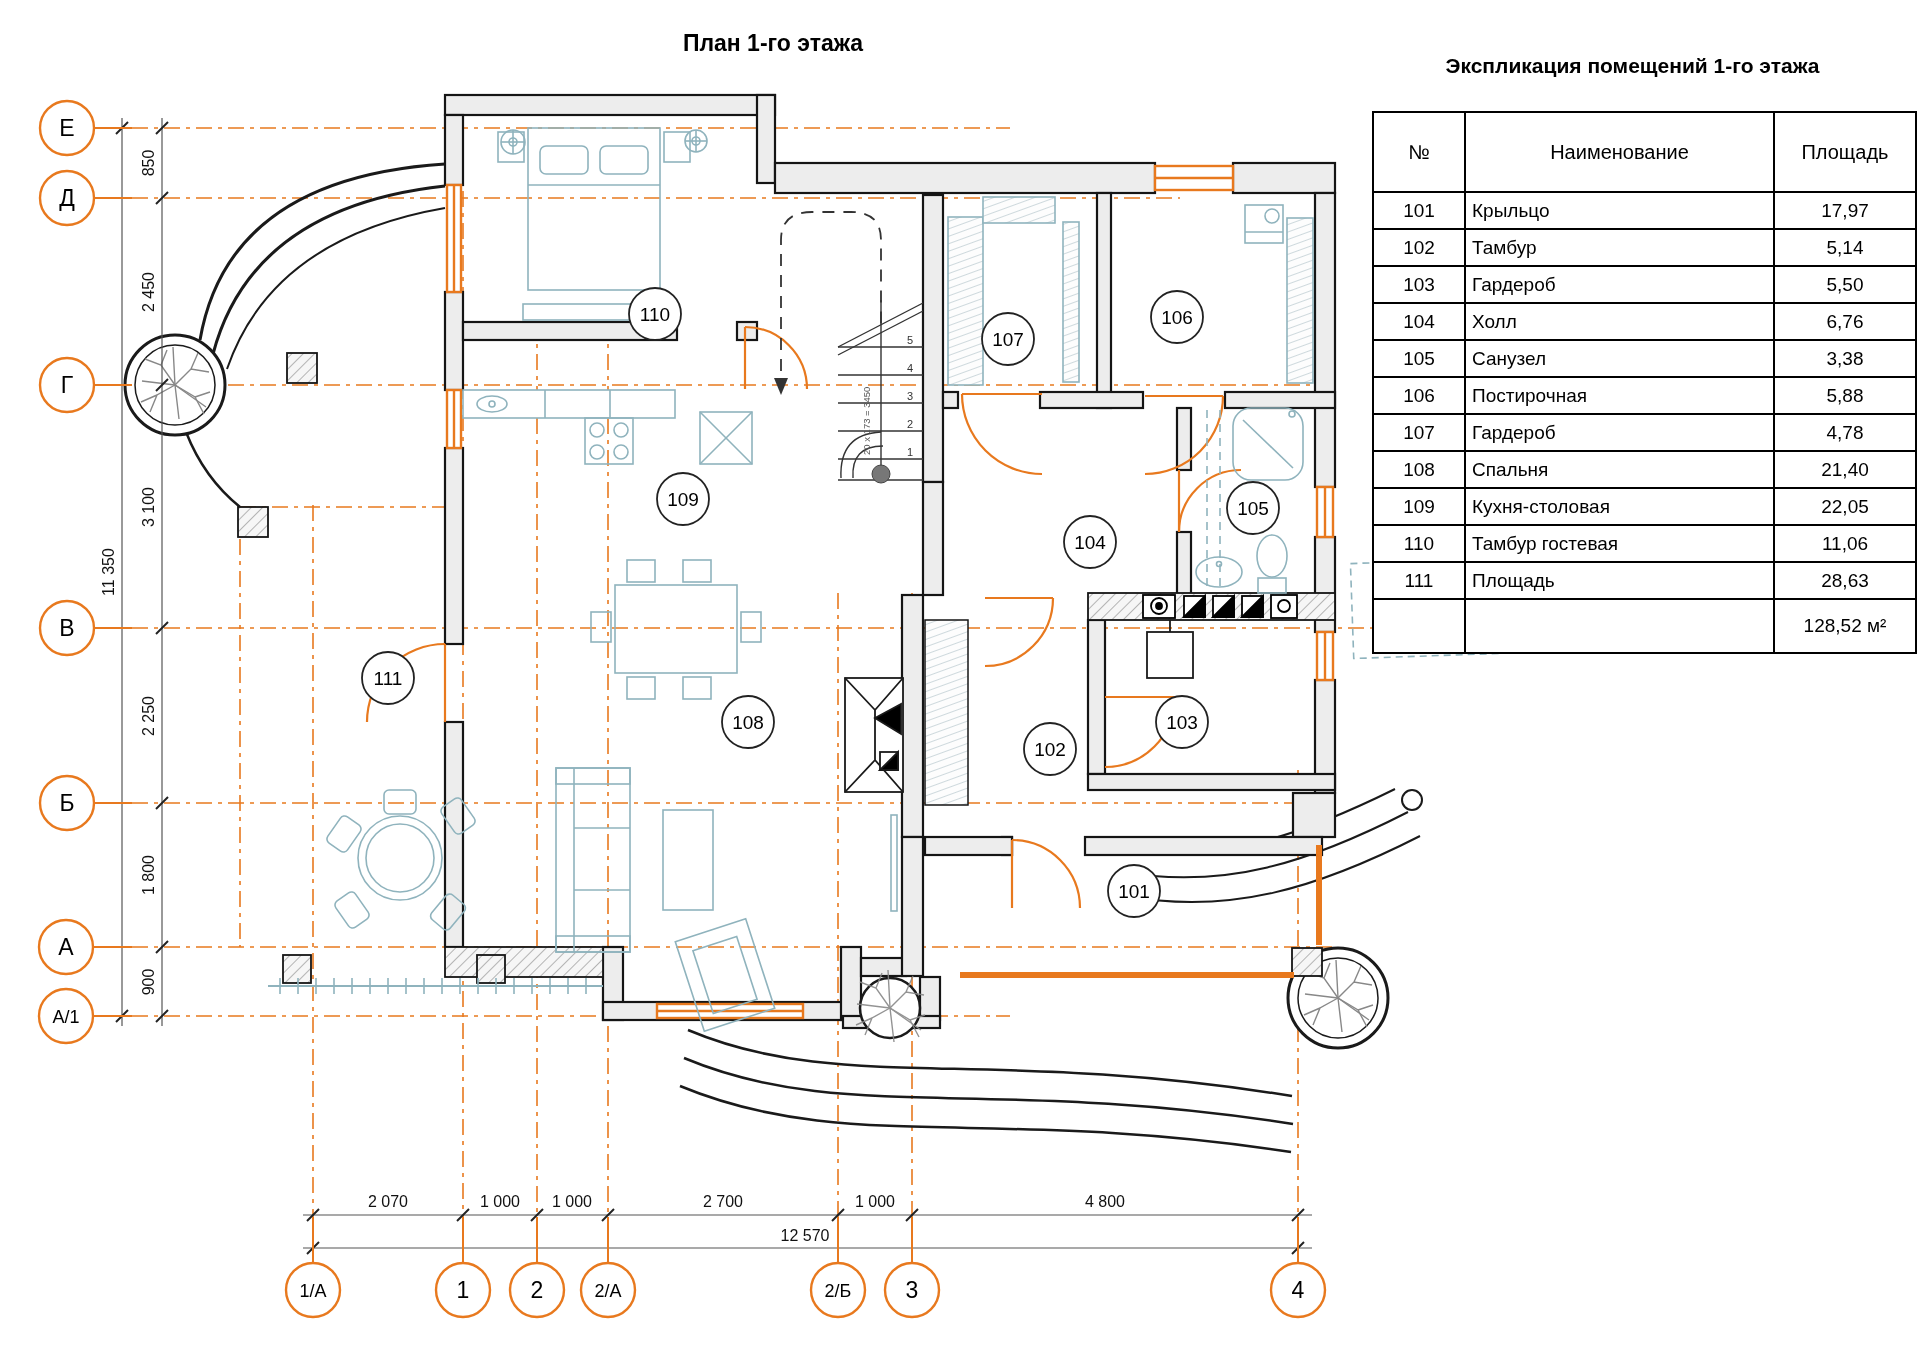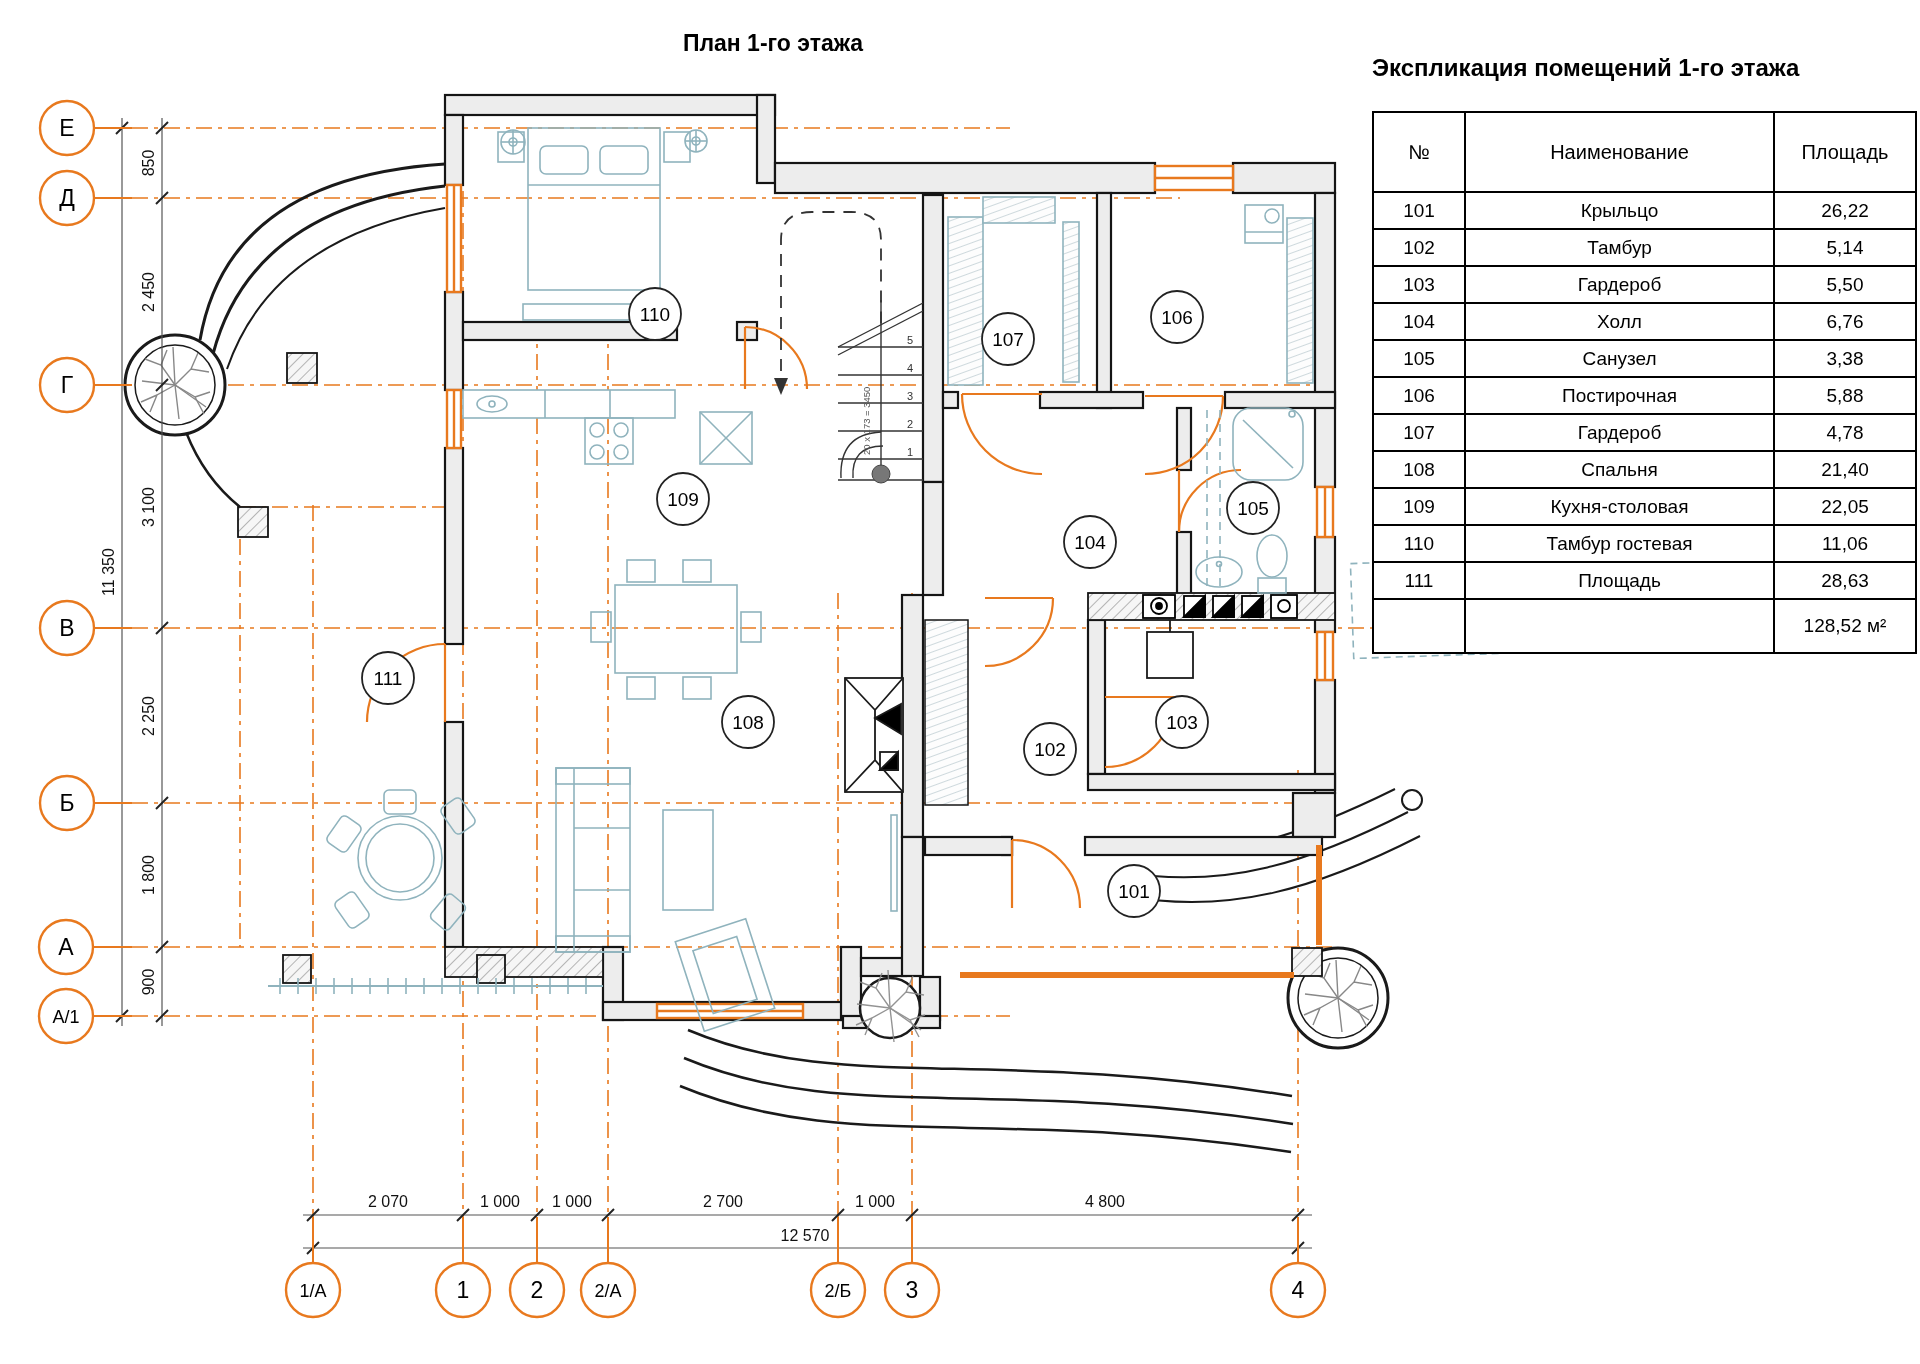--- a/index.html
+++ b/index.html
@@ -1,31 +1,31 @@
 <!DOCTYPE html>
 <html><head>
 <meta charset="utf-8">
 <style>
   html,body{margin:0;padding:0;background:#ffffff;}
   #stage{position:relative;width:1920px;height:1364px;background:#fff;overflow:hidden;
          font-family:"Liberation Sans", sans-serif;}
   #plan-svg{position:absolute;left:0;top:0;}
   .page-title{position:absolute;left:573px;top:30px;width:400px;text-align:center;
     font-size:23px;font-weight:bold;color:#000;}
-  .sched-title{position:absolute;left:1372px;top:54px;width:521px;text-align:left;
-    font-size:24px;font-weight:bold;color:#000;}
+  .sched-title{position:absolute;left:1372px;top:54px;width:521px;text-align:center;
+    font-size:21px;font-weight:bold;color:#000;}
   table.schedule{position:absolute;left:1372px;top:111px;width:521px;border-collapse:collapse;
     table-layout:fixed;background:#fff;}
   table.schedule td,table.schedule th{border:2px solid #000;font-weight:normal;
     font-size:19px;color:#000;padding:0 6px;overflow:hidden;white-space:nowrap;}
   table.schedule tr.hdr{height:80px;}
   table.schedule tr.row{height:37px;}
   table.schedule tr.total{height:54px;}
   .c-num{width:78px;text-align:center;}
-  .c-name{width:295px;text-align:center;}
+  .c-name{width:295px;text-align:left;}
   .c-area{width:128px;text-align:center;}
   tr.hdr th{font-size:20px;text-align:center;}
   
   .dim{font-family:"Liberation Sans",sans-serif;font-size:16px;fill:#111;}
   .axis-t{font-family:"Liberation Sans",sans-serif;font-size:23px;fill:#000;}
   .axis-s{font-family:"Liberation Sans",sans-serif;font-size:18px;fill:#000;}
   .room-t{font-family:"Liberation Sans",sans-serif;font-size:19px;fill:#000;}
   .step-n{font-family:"Liberation Sans",sans-serif;font-size:11px;fill:#333;}
   .note-t{font-family:"Liberation Sans",sans-serif;font-size:9.5px;fill:#555;}
 </style>
@@ -584,21 +584,21 @@
 <table class="schedule">
   <tbody>
         <tr class="hdr">
     <th class="c-num">№</th>
     <th class="c-name">Наименование</th>
     <th class="c-area">Площадь</th>
   </tr>
   <tr class="row">
     <td class="c-num">101</td>
     <td class="c-name">Крыльцо</td>
-    <td class="c-area">26,22</td>
+    <td class="c-area">17,97</td>
   </tr>
   <tr class="row">
     <td class="c-num">102</td>
     <td class="c-name">Тамбур</td>
     <td class="c-area">5,14</td>
   </tr>
   <tr class="row">
     <td class="c-num">103</td>
     <td class="c-name">Гардероб</td>
     <td class="c-area">5,50</td>

